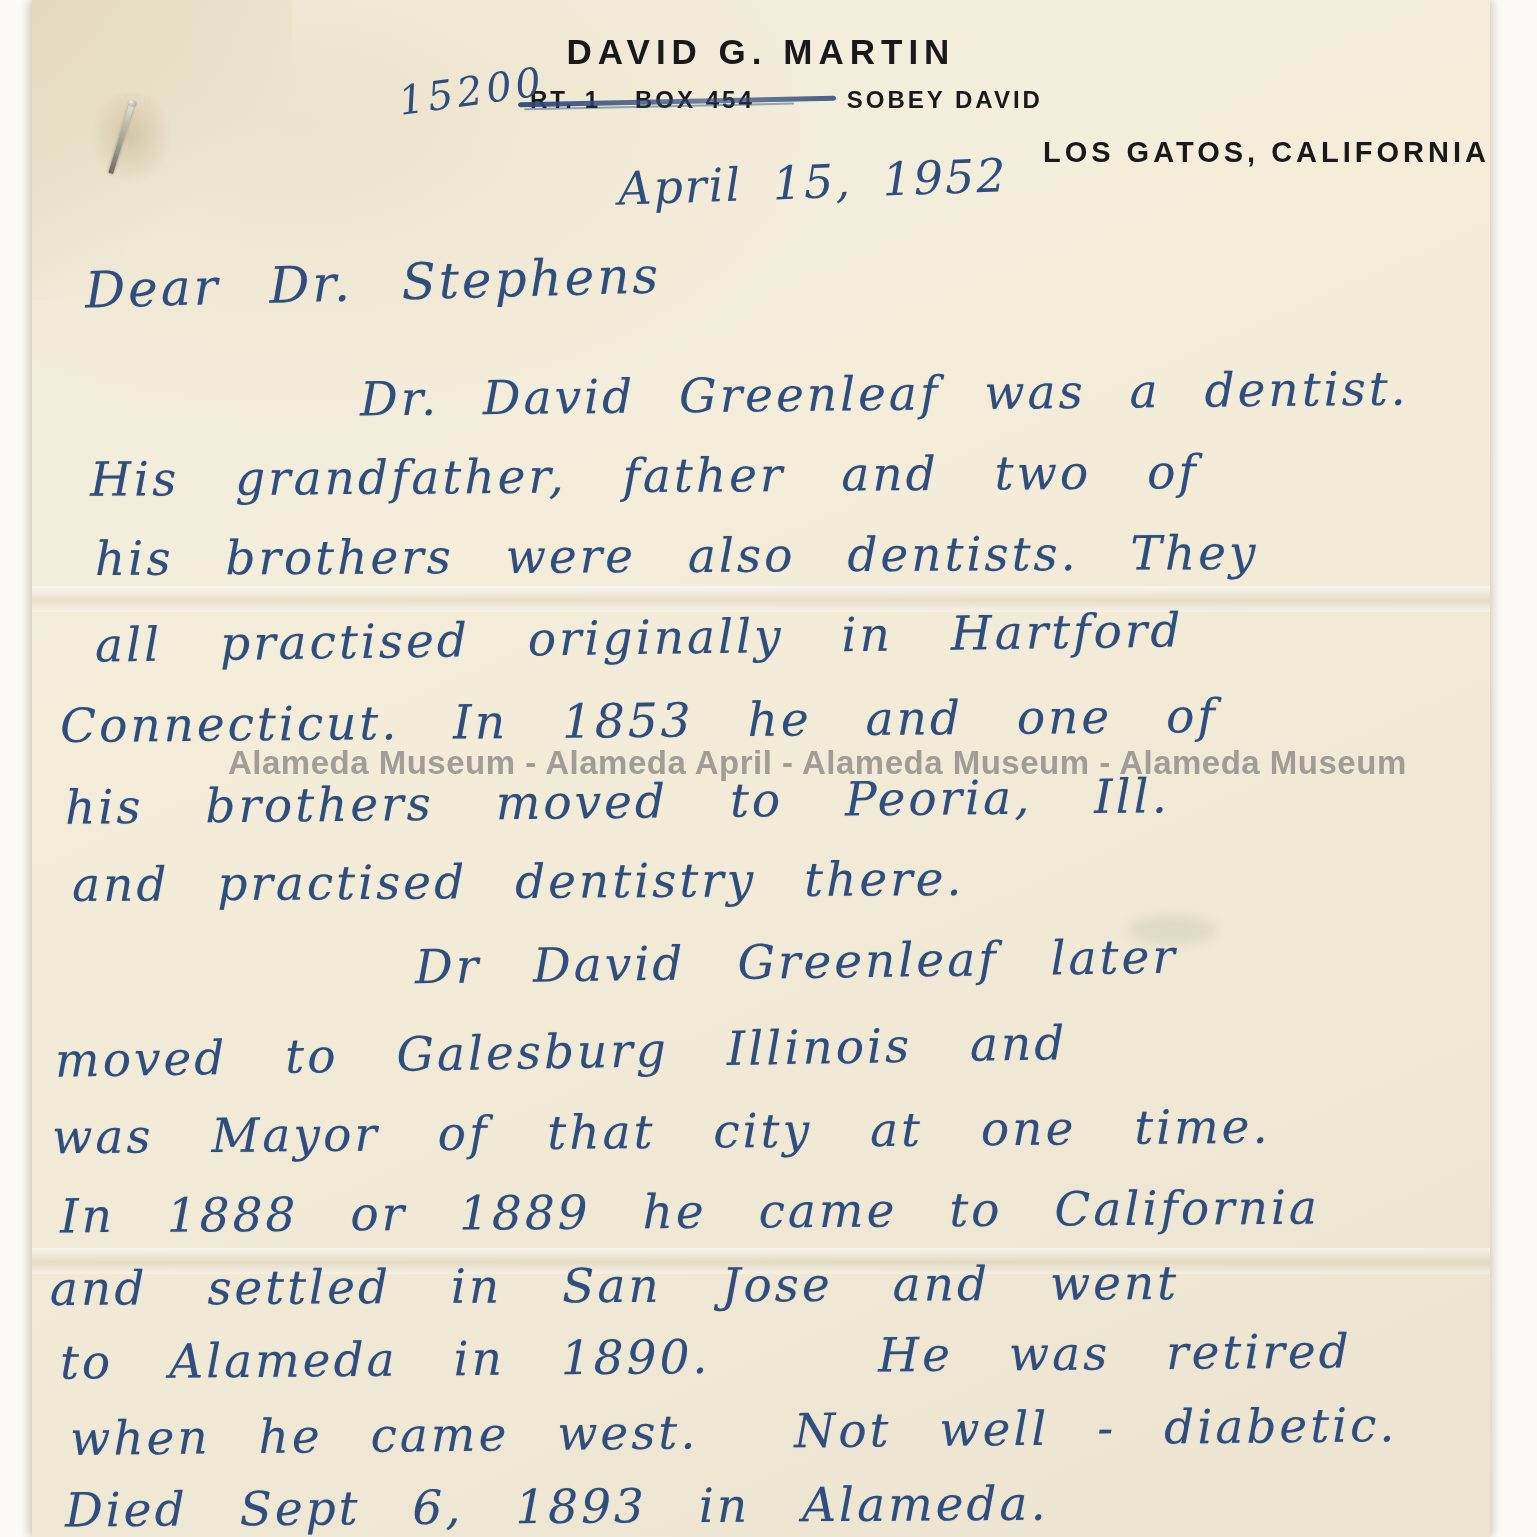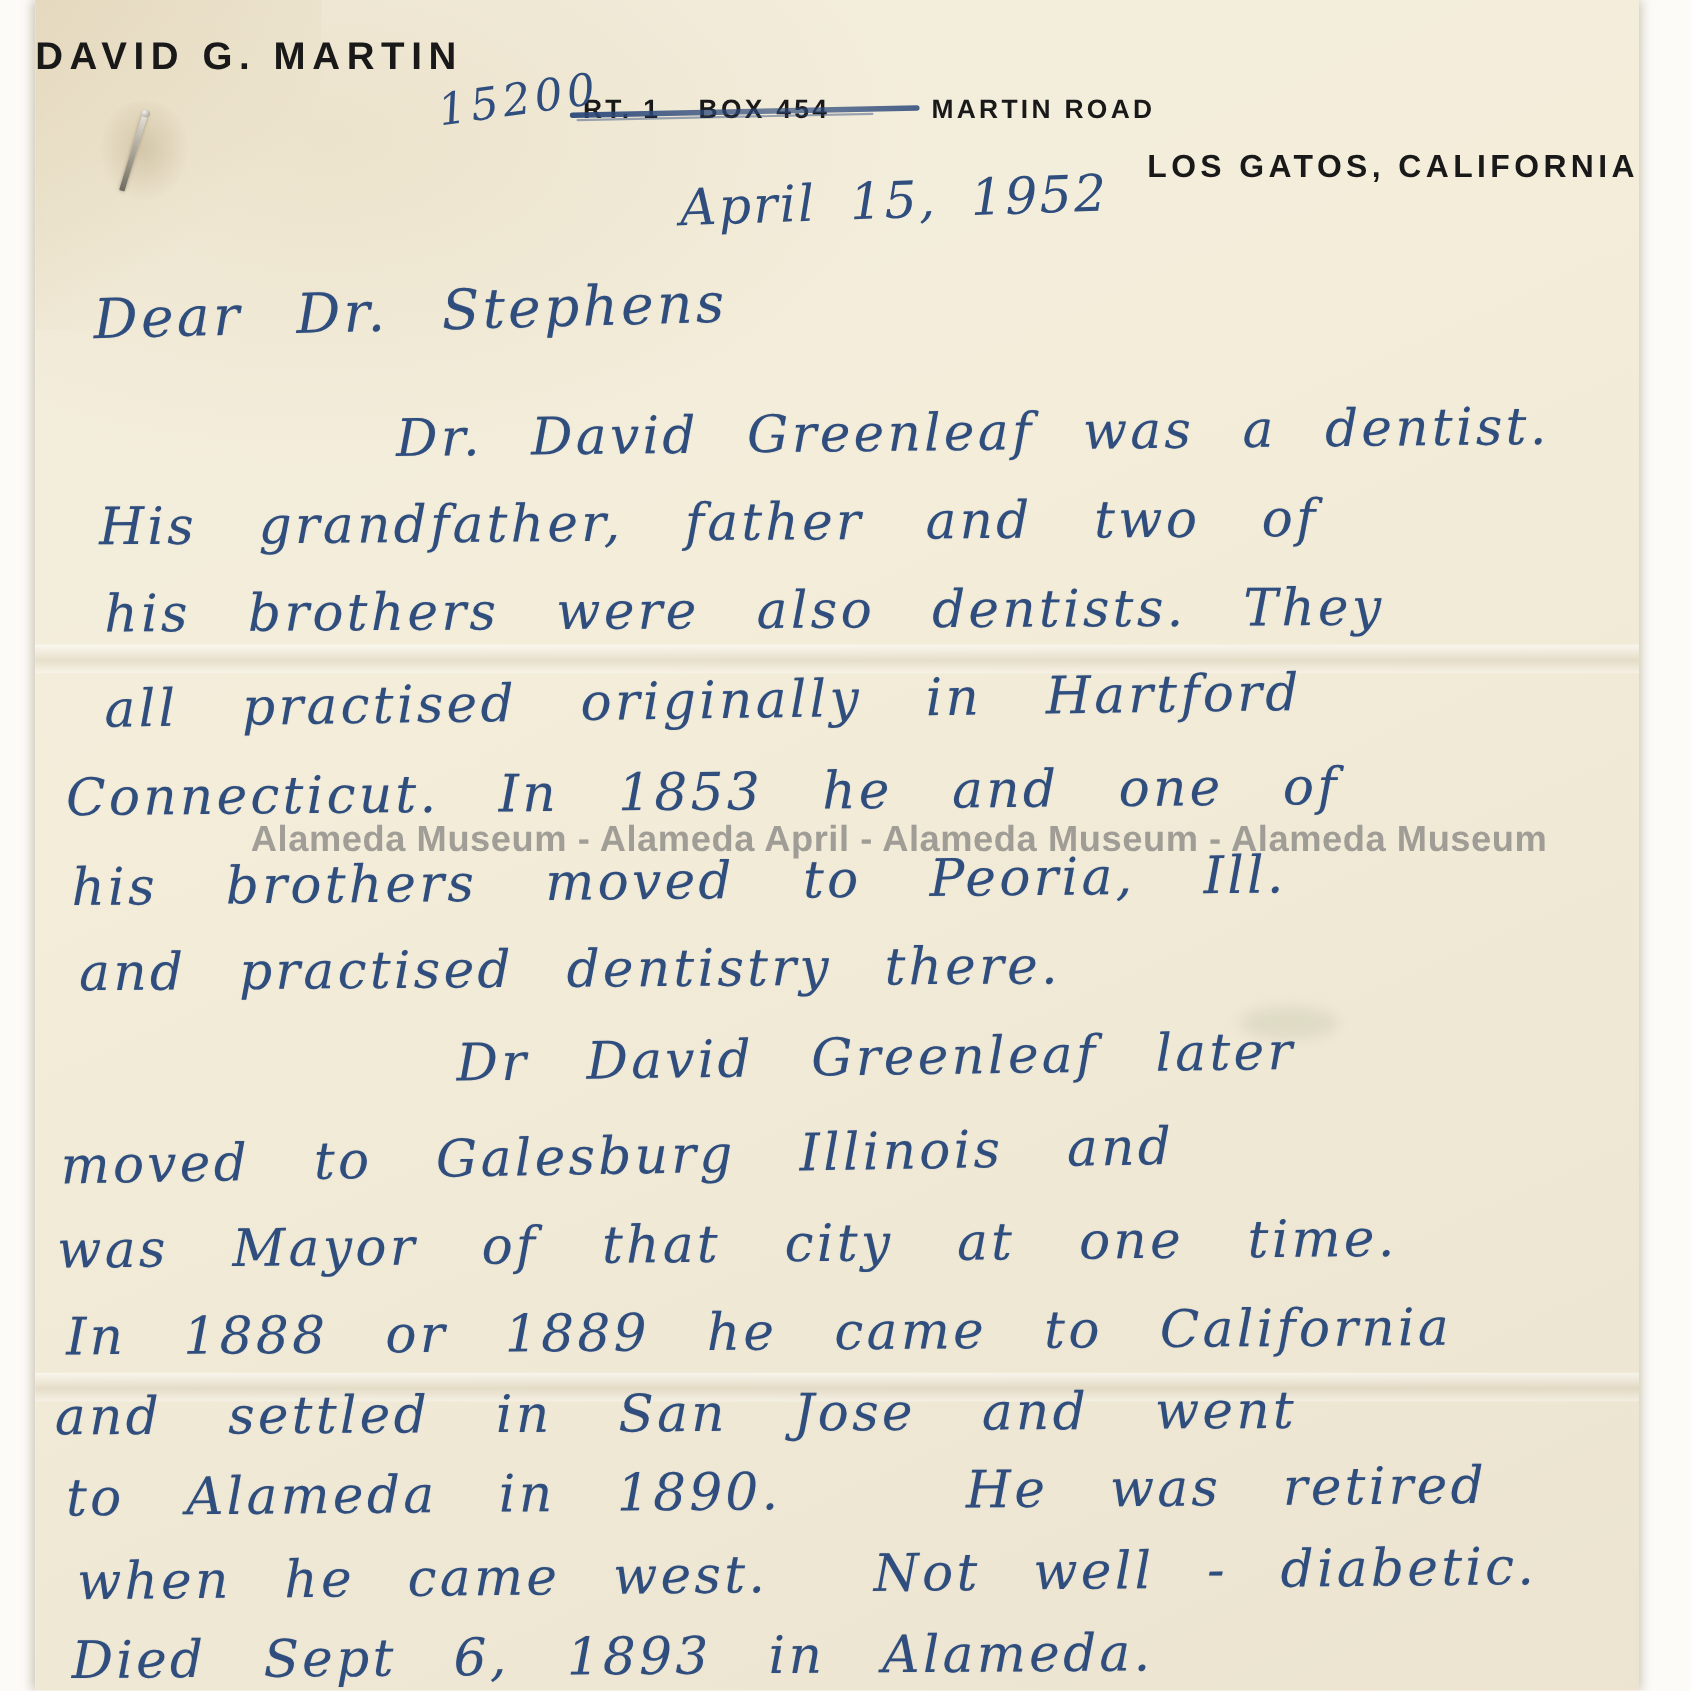--- a/index.html
+++ b/index.html
@@ -42,21 +42,21 @@
     border-radius:3px 3px 1px 1px;
     box-shadow:0 0 3px rgba(90,80,60,0.5);
   }
   .pin::after {
     content:""; position:absolute; left:-2px; top:-3px; width:9px; height:7px; border-radius:50%;
     background:radial-gradient(circle at 35% 35%, #f2f0ea, #9a9488);
   }
   
   .printed { color:#191919; font-weight:bold; }
   .lh-name {
-    position:absolute; left:32px; width:1458px; top:32px; text-align:left;
+    position:absolute; left:32px; width:1458px; top:32px; text-align:center;
     font-size:35px; letter-spacing:6px;
   }
   .lh-line2 {
     position:absolute; left:530px; top:86px; font-size:24px; letter-spacing:3px;
     display:flex; white-space:pre;
   }
   .lh-line2 .seg-gap1 { width:34px; }
   .lh-line2 .seg-gap2 { width:92px; }
   .lh-city {
     position:absolute; left:32px; width:1458px; top:136px; text-align:right;
@@ -102,21 +102,21 @@
   <div class="corner-fold"></div>
   <div class="crease c1"></div>
   <div class="crease c2"></div>
   <div class="smudge"></div>
 </div>
 
 <div class="pin-dimple"></div>
 <div class="pin"></div>
 
 <div class="lh-name printed">DAVID G. MARTIN</div>
-<div class="lh-line2 printed"><span>RT. 1</span><span class="seg-gap1"></span><span>BOX 454</span><span class="seg-gap2"></span><span>MARTIN ROAD</span></div>
+<div class="lh-line2 printed"><span>RT. 1</span><span class="seg-gap1"></span><span>BOX 454</span><span class="seg-gap2"></span><span>SOBEY DAVID</span></div>
 <div class="strike"></div>
 <div class="hw-number hand">15200</div>
 <div class="lh-city printed">LOS GATOS, CALIFORNIA</div>
 
 <div class="hw-date hand">April 15, 1952</div>
 
 <div id="body-lines">
     <div class="hw-line hand" style="left: 85px; top: 258px; word-spacing: 30px; transform: rotate(-1.5deg); font-size: 50px;">Dear Dr. Stephens</div>
     <div class="hw-line hand" style="left: 360px; top: 370px; word-spacing: 26px; transform: rotate(-0.6deg);">Dr. David Greenleaf was a dentist.</div>
     <div class="hw-line hand" style="left: 90px; top: 452px; word-spacing: 38px; transform: rotate(-0.4deg);">His grandfather, father and two of</div>

